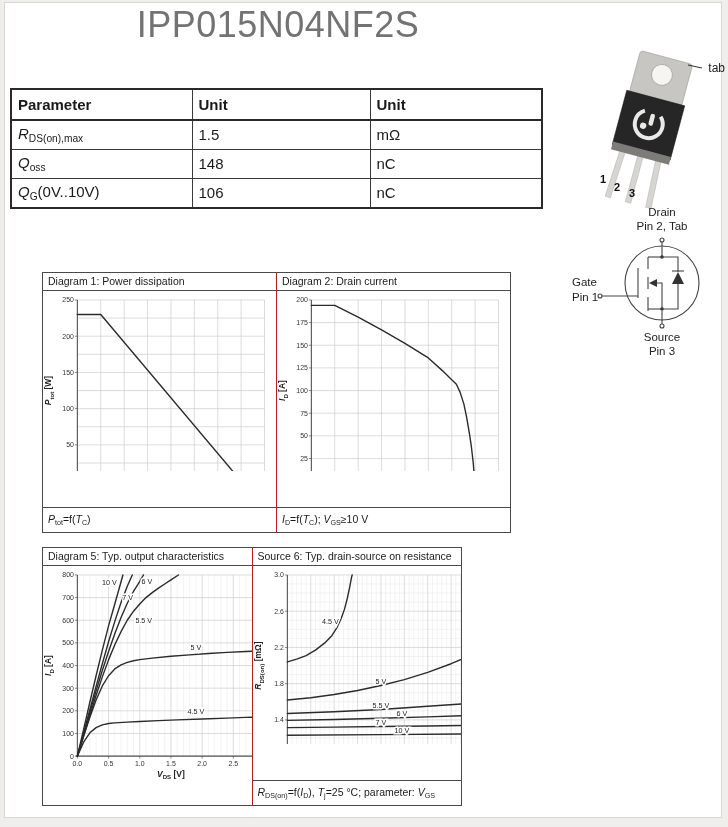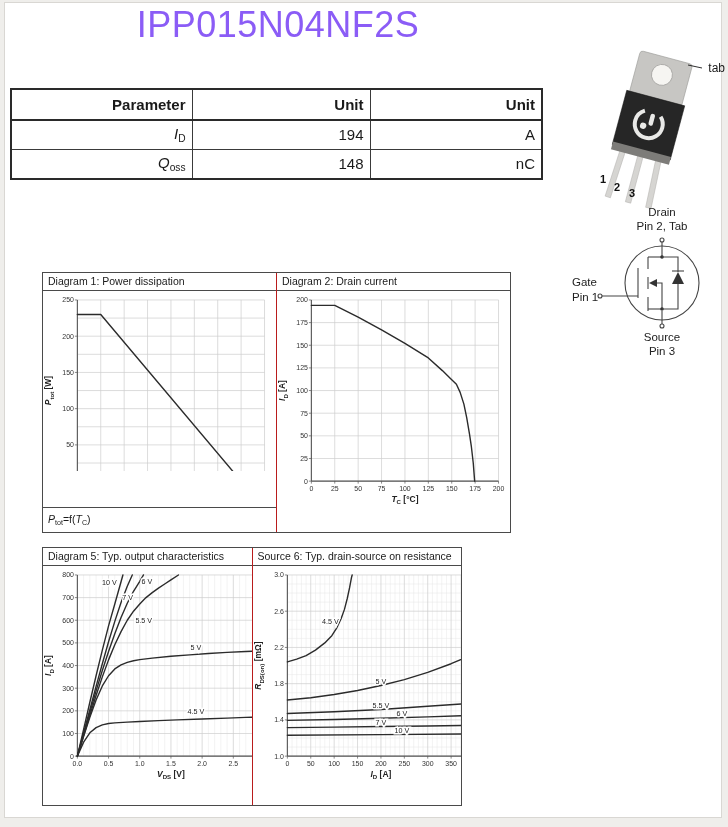--- a/index.html
+++ b/index.html
@@ -3,25 +3,25 @@
 <meta charset="utf-8">
 <style>
   html,body{margin:0;padding:0;}
   body{width:728px;height:827px;position:relative;background:#efeeeb;
        font-family:"Liberation Sans","DejaVu Sans",sans-serif;color:#1a1a1a;overflow:hidden;}
   .page{position:absolute;left:4px;top:2px;width:718px;height:816px;background:#ffffff;
         border:1px solid #d9d7d3;box-sizing:border-box;}
   .abs{position:absolute;}
   
   #page-title{left:0;top:4px;width:556px;text-align:center;font-size:36px;line-height:42px;
-              font-weight:400;color:#8b5cf6;letter-spacing:0.5px;}
+              font-weight:400;color:#737373;letter-spacing:0.5px;}
   
   #param-table{left:10px;top:88px;width:531px;border-collapse:collapse;table-layout:fixed;
                font-size:15px;}
-  #param-table th,#param-table td{border:1px solid #3a3a3a;text-align:right;padding:3px 6px 4px 6px;
+  #param-table th,#param-table td{border:1px solid #3a3a3a;text-align:left;padding:3px 6px 4px 6px;
                overflow:hidden;white-space:nowrap;}
   #param-table{border:2px solid #2a2a2a;}
   #param-table th{font-weight:bold;height:22px;border-bottom:2px solid #2a2a2a;}
   #param-table td{height:21px;}
   #param-table col.c1{width:181px}#param-table col.c2{width:178px}#param-table col.c3{width:172px}
   .sub{font-size:0.68em;vertical-align:-0.32em;}
   .it{font-style:italic;}
   
   .chart-box{background:#fff;border:1.5px solid #4a4a4a;box-sizing:border-box;display:flex;}
   #box-top{left:42px;top:272px;width:469px;height:261px;}
@@ -49,27 +49,32 @@
     </colgroup>
   <thead id="t-head">
       <tr>
         <th>Parameter</th>
         <th>Unit</th>
         <th>Unit</th>
       </tr>
     </thead>
   <tbody id="t-body">
       <tr>
-        <td><span class="it">I</span><span class="sub">D</span></td>
-        <td>194</td>
-        <td>A</td>
+        <td><span class="it">R</span><span class="sub">DS(on),max</span></td>
+        <td>1.5</td>
+        <td>mΩ</td>
       </tr>
       <tr>
         <td><span class="it">Q</span><span class="sub">oss</span></td>
         <td>148</td>
+        <td>nC</td>
+      </tr>
+      <tr>
+        <td><span class="it">Q</span><span class="sub">G</span><span>(0V..10V)</span></td>
+        <td>106</td>
         <td>nC</td>
       </tr>
     </tbody>
 </table>
 
 <svg class="abs" id="package-svg" style="left:573px;top:42px;" width="155" height="172" viewBox="0 0 155 172">
     <g transform="rotate(15 70 92)">
       <rect x="52" y="114" width="5.5" height="48" fill="#d6d5d2" stroke="#b2b1ae" stroke-width="0.5" transform="rotate(3 55 114)"></rect>
       <rect x="70.5" y="114" width="5.5" height="48" fill="#d6d5d2" stroke="#b2b1ae" stroke-width="0.5" transform="rotate(0 73.5 114)"></rect>
       <rect x="89" y="114" width="5.5" height="48" fill="#d6d5d2" stroke="#b2b1ae" stroke-width="0.5" transform="rotate(-3 92 114)"></rect>
@@ -256,20 +261,21 @@
             <text x="30.5" y="56.9" font-size="7" text-anchor="end">150</text>
             <line x1="31.5" y1="31.75" x2="34" y2="31.75" stroke="#555555" stroke-width="0.7"></line>
             <text x="30.5" y="34.15" font-size="7" text-anchor="end">175</text>
             <line x1="31.5" y1="9" x2="34" y2="9" stroke="#555555" stroke-width="0.7"></line>
             <text x="30.5" y="11.4" font-size="7" text-anchor="end">200</text>
           </g>
           <text x="128" y="211.5" text-anchor="middle" fill="#222"><tspan font-size="8.5" font-style="italic" font-weight="bold">T</tspan><tspan dy="2.2" font-size="6.12" font-weight="bold">C</tspan><tspan dy="-2.2" font-size="8.5" font-weight="bold"> [°C]</tspan></text>
           <text x="8" y="100" text-anchor="middle" fill="#222" transform="rotate(-90 8 100)"><tspan font-size="8.5" font-style="italic" font-weight="bold">I</tspan><tspan dy="2.2" font-size="6.12" font-weight="bold">D</tspan><tspan dy="-2.2" font-size="8.5" font-weight="bold"> [A]</tspan></text>
           <path d="M34.00,14.46 L57.50,14.46 L81.00,26.29 L104.50,39.03 L128.00,52.68 L151.50,67.24 L165.60,79.98 L175.00,89.08 L179.70,93.63 L183.46,101.82 L187.22,113.65 L190.04,127.30 L192.86,143.68 L194.74,156.42 L196.62,172.80 L198.03,191.00" fill="none" stroke="#2b2b2b" stroke-width="1.4" stroke-linejoin="round" stroke-linecap="round"></path>
         </svg></div>
+      <div class="cell-f"><span class="it">I</span><span class="sub">D</span><span>=f(</span><span class="it">T</span><span class="sub">C</span><span>); </span><span class="it">V</span><span class="sub">GS</span><span>≥10 V</span></div>
     </div>
   </div>
 <div class="abs chart-box" id="box-bottom">
     <div class="cell">
       <div class="cell-h">Diagram 5: Typ. output characteristics</div>
       <div class="cell-p"><svg width="231" height="219" viewBox="0 0 231 220">
           <g stroke="#e6e6e6" stroke-width="0.5">
             <line x1="40.266666666666666" y1="191" x2="40.266666666666666" y2="9"></line>
             <line x1="46.53333333333333" y1="191" x2="46.53333333333333" y2="9"></line>
             <line x1="52.800000000000004" y1="191" x2="52.800000000000004" y2="9"></line>
@@ -480,14 +486,15 @@
           <path d="M34.00,155.06 L81.00,154.14 L128.00,152.96 L175.00,151.60 L222.00,150.05" fill="none" stroke="#2b2b2b" stroke-width="1.4" stroke-linejoin="round" stroke-linecap="round"></path>
           <path d="M34.00,162.34 L81.00,161.88 L128.00,161.24 L175.00,160.70 L222.00,160.06" fill="none" stroke="#2b2b2b" stroke-width="1.4" stroke-linejoin="round" stroke-linecap="round"></path>
           <path d="M34.00,170.07 L128.00,169.43 L222.00,168.70" fill="none" stroke="#2b2b2b" stroke-width="1.4" stroke-linejoin="round" stroke-linecap="round"></path>
           <text x="77.24000000000001" y="58.140000000000015" font-size="7.2" fill="#222" text-anchor="middle" paint-order="stroke" stroke="#ffffff" stroke-width="3">4.5 V</text>
           <text x="128" y="118.2" font-size="7.2" fill="#222" text-anchor="middle" paint-order="stroke" stroke="#ffffff" stroke-width="3">5 V</text>
           <text x="128" y="142.76999999999998" font-size="7.2" fill="#222" text-anchor="middle" paint-order="stroke" stroke="#ffffff" stroke-width="3">5.5 V</text>
           <text x="149.15" y="150.77800000000002" font-size="7.2" fill="#222" text-anchor="middle" paint-order="stroke" stroke="#ffffff" stroke-width="3">6 V</text>
           <text x="128" y="159.787" font-size="7.2" fill="#222" text-anchor="middle" paint-order="stroke" stroke="#ffffff" stroke-width="3">7 V</text>
           <text x="149.15" y="167.79500000000002" font-size="7.2" fill="#222" text-anchor="middle" paint-order="stroke" stroke="#ffffff" stroke-width="3">10 V</text>
         </svg></div>
+      <div class="cell-f"><span class="it">R</span><span class="sub">DS(on)</span><span>=f(</span><span class="it">I</span><span class="sub">D</span><span>), </span><span class="it">T</span><span class="sub">j</span><span>=25 °C; parameter: </span><span class="it">V</span><span class="sub">GS</span></div>
     </div>
   </div>
 
 </body></html>

